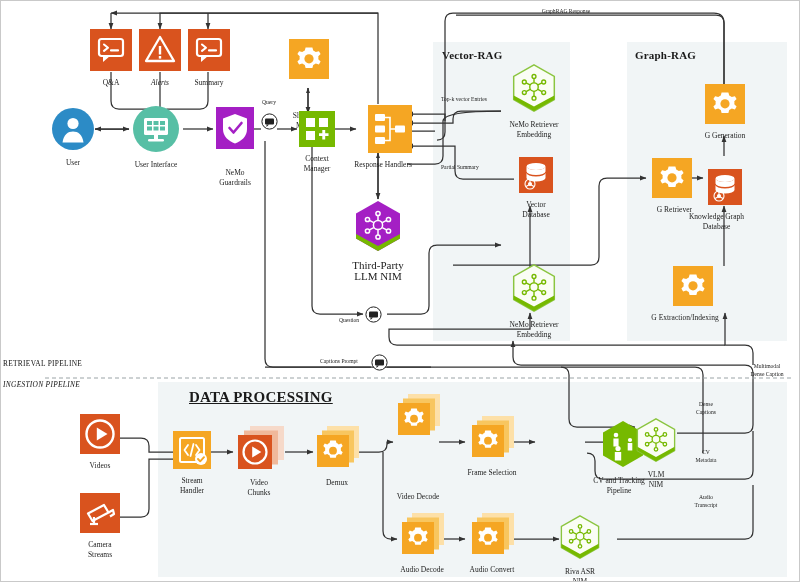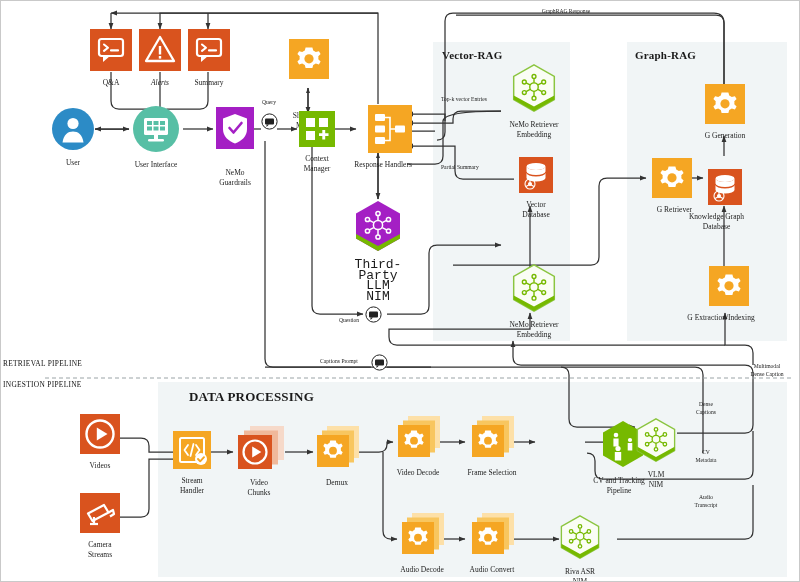--- a/index.html
+++ b/index.html
@@ -6,42 +6,42 @@
   body{font-family:"Liberation Serif",serif;}
   #stage{position:relative;width:800px;height:582px;background:#ffffff;
          border:1px solid #c9c9c9;box-sizing:border-box;overflow:hidden;}
   .zone{position:absolute;background:#f1f5f6;}
   .zone-title{position:absolute;font-family:"Liberation Serif",serif;
               font-weight:bold;font-size:11px;color:#1a1a1a;letter-spacing:.2px;}
   .node{position:absolute;display:flex;flex-direction:column;align-items:center;}
   .ic{display:block;}
   .lbl{margin-top:3px;text-align:center;font-size:7.5px;line-height:9.5px;
        color:#1c1c1c;font-family:"Liberation Serif",serif;white-space:pre-line;}
-  .lbl.big{font-size:13px;line-height:10.5px;font-family:Liberation Mono, monospace;}
+  .lbl.big{font-size:11px;line-height:10.5px;}
   .edgelbl{position:absolute;font-size:5.6px;color:#1c1c1c;line-height:7.5px;
            font-family:"Liberation Serif",serif;white-space:pre-line;text-align:center;}
   .pipelbl{position:absolute;font-size:7.4px;color:#111;letter-spacing:.3px;
            font-family:"Liberation Serif",serif;}
   svg.wires{position:absolute;left:0;top:0;width:800px;height:582px;
             pointer-events:none;}
   .chip{position:absolute;}
 </style>
 </head>
 <body>
 
 <div id="stage">
 
   <div class="zone" style="left:432px;top:41px;width:137px;height:299px;"></div>
   <div class="zone-title" style="left:441px;top:48px;">Vector-RAG</div>
 
   <div class="zone" style="left:626px;top:41px;width:160px;height:299px;"></div>
   <div class="zone-title" style="left:634px;top:48px;">Graph-RAG</div>
 
   <div class="zone" style="left:157px;top:381px;width:629px;height:195px;"></div>
-  <div class="zone-title" style="left:188px;top:388px;font-size:13px;">DATA PROCESSING</div>
+  <div class="zone-title" style="left:188px;top:388px;font-size:15px;text-decoration:underline;">DATA PROCESSING</div>
 
   <svg class="wires" viewBox="0 0 800 582">
     <defs>
       <marker id="ah" markerWidth="7" markerHeight="7" refX="6" refY="3" orient="auto" markerUnits="userSpaceOnUse">
         <path d="M0,0.6 L6.4,3 L0,5.4 z" fill="#333"></path>
       </marker>
       <marker id="ahs" markerWidth="6" markerHeight="6" refX="5.2" refY="2.6" orient="auto" markerUnits="userSpaceOnUse">
         <path d="M0,0.5 L5.4,2.6 L0,4.7 z" fill="#333"></path>
       </marker>
     </defs>
@@ -398,21 +398,21 @@
             <circle cx="11" cy="27" r="5"></circle>
             <circle cx="11" cy="27" r="1.5" fill="#fff"></circle>
             <path d="M11,22 L11,25.5 M7,29.5 L9.8,28 M15,29.5 L12.2,28"></path>
           </g>
         </svg>
     </span>
     <span class="lbl" style="width:70px;margin-left:-17px;">Knowledge Graph
 Database</span>
   </div>
 
-  <div class="node" style="left:707px;top:265px;width:42px;">
+  <div class="node" style="left:671px;top:265px;width:42px;">
     <span class="ic">
       <svg width="40" height="40" viewBox="0 0 40 40">
           <rect width="40" height="40" fill="#F5A623"></rect>
           <path d="M20,8.5 l3.4,0 l0.8,3.1 a9,9 0 0 1 2.6,1.5 l3.1,-0.9 l1.7,2.9 l-2.3,2.2 a9,9 0 0 1 0,3 l2.3,2.2 l-1.7,2.9 l-3.1,-0.9 a9,9 0 0 1 -2.6,1.5 l-0.8,3.1 l-3.4,0 l-3.4,0 l-0.8,-3.1 a9,9 0 0 1 -2.6,-1.5 l-3.1,0.9 l-1.7,-2.9 l2.3,-2.2 a9,9 0 0 1 0,-3 l-2.3,-2.2 l1.7,-2.9 l3.1,0.9 a9,9 0 0 1 2.6,-1.5 l0.8,-3.1 z" fill="#fff"></path>
           <circle cx="20" cy="19.8" r="4.6" fill="#F5A623"></circle>
         </svg>
     </span>
     <span class="lbl" style="width:74px;margin-left:-16px;">G Extraction/Indexing</span>
   </div>
 
@@ -477,21 +477,21 @@
           <rect x="15" y="1" width="32" height="32" fill="#fde0a8"></rect>
           <rect x="10" y="5.5" width="32" height="32" fill="#f8c65f"></rect>
           <rect x="5" y="10" width="32" height="32" fill="#F5A623"></rect>
           <path d="M21,15.5 l2.8,0 l0.7,2.6 a7.6,7.6 0 0 1 2.2,1.3 l2.6,-0.8 l1.4,2.4 l-1.9,1.9 a7.6,7.6 0 0 1 0,2.5 l1.9,1.9 l-1.4,2.4 l-2.6,-0.8 a7.6,7.6 0 0 1 -2.2,1.3 l-0.7,2.6 l-2.8,0 l-2.8,0 l-0.7,-2.6 a7.6,7.6 0 0 1 -2.2,-1.3 l-2.6,0.8 l-1.4,-2.4 l1.9,-1.9 a7.6,7.6 0 0 1 0,-2.5 l-1.9,-1.9 l1.4,-2.4 l2.6,0.8 a7.6,7.6 0 0 1 2.2,-1.3 l0.7,-2.6 z" fill="#fff"></path>
           <circle cx="21" cy="25.7" r="3.9" fill="#F5A623"></circle>
         </svg>
     </span>
     <span class="lbl">Demux</span>
   </div>
 
-  <div class="node" style="left:392px;top:414px;width:50px;">
+  <div class="node" style="left:392px;top:392px;width:50px;gap:46px;">
     <span class="ic">
       <svg width="50" height="46" viewBox="0 0 50 46">
           <rect x="15" y="1" width="32" height="32" fill="#fde0a8"></rect>
           <rect x="10" y="5.5" width="32" height="32" fill="#f8c65f"></rect>
           <rect x="5" y="10" width="32" height="32" fill="#F5A623"></rect>
           <path d="M21,15.5 l2.8,0 l0.7,2.6 a7.6,7.6 0 0 1 2.2,1.3 l2.6,-0.8 l1.4,2.4 l-1.9,1.9 a7.6,7.6 0 0 1 0,2.5 l1.9,1.9 l-1.4,2.4 l-2.6,-0.8 a7.6,7.6 0 0 1 -2.2,1.3 l-0.7,2.6 l-2.8,0 l-2.8,0 l-0.7,-2.6 a7.6,7.6 0 0 1 -2.2,-1.3 l-2.6,0.8 l-1.4,-2.4 l1.9,-1.9 a7.6,7.6 0 0 1 0,-2.5 l-1.9,-1.9 l1.4,-2.4 l2.6,0.8 a7.6,7.6 0 0 1 2.2,-1.3 l0.7,-2.6 z" fill="#fff"></path>
           <circle cx="21" cy="25.7" r="3.9" fill="#F5A623"></circle>
         </svg>
     </span>
     <span class="lbl">Video Decode</span>
@@ -605,15 +605,15 @@
   <div class="edgelbl" style="left:683px;top:400px;width:44px;">Dense
 Captions</div>
   <div class="edgelbl" style="left:683px;top:448px;width:44px;">CV
 Metadata</div>
   <div class="edgelbl" style="left:681px;top:493px;width:48px;">Audio
 Transcript</div>
   <div class="edgelbl" style="left:736px;top:362px;width:60px;">Multimodal
 Dense Caption</div>
 
   <div class="pipelbl" style="left:2px;top:358px;">RETRIEVAL PIPELINE</div>
-  <div class="pipelbl" style="left:2px;top:379px;">INGESTION PIPELINE</div>
+  <div class="pipelbl" style="left:2px;top:379px;font-style:italic;">INGESTION PIPELINE</div>
 
 </div>
 
 </body></html>

